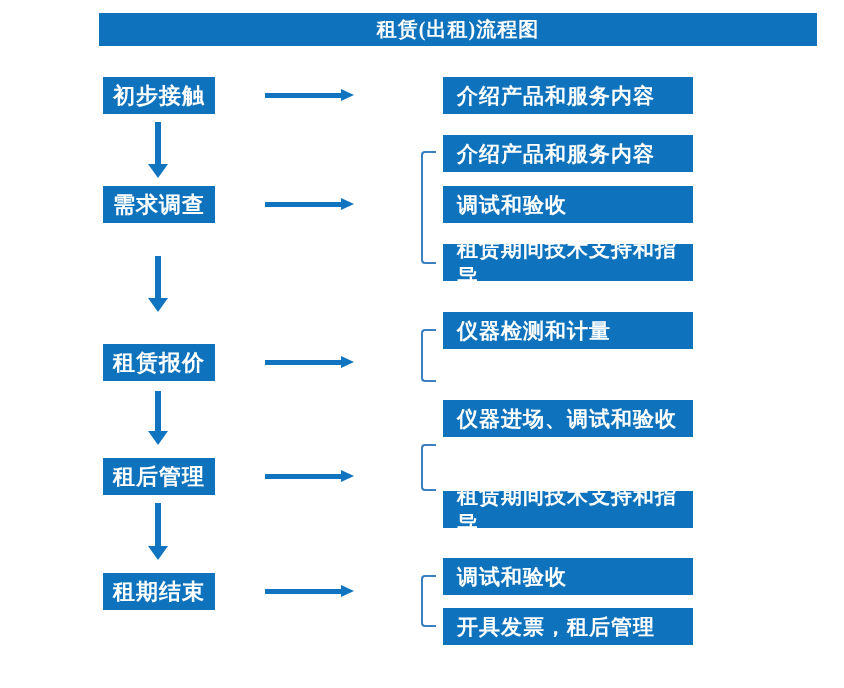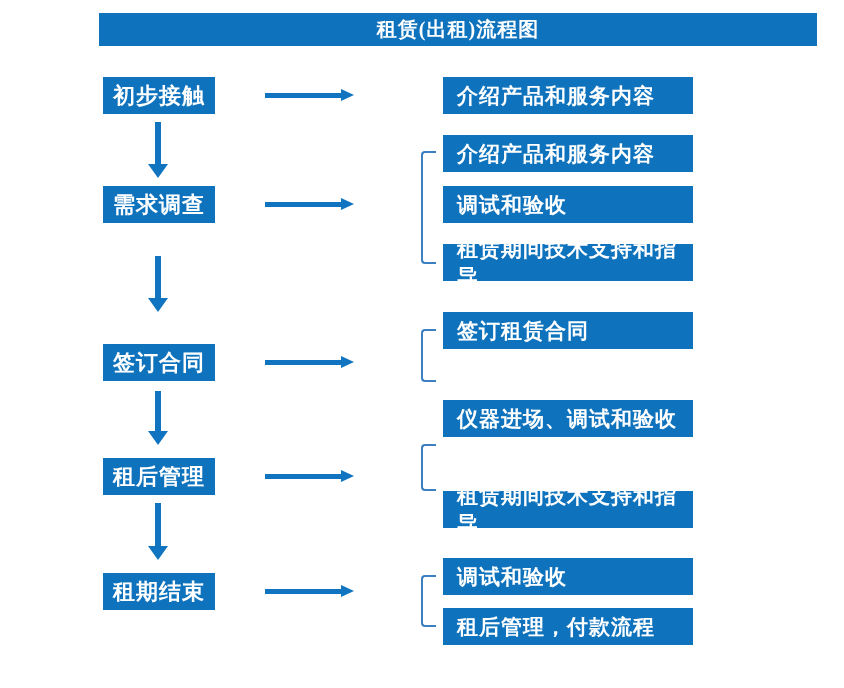--- a/index.html
+++ b/index.html
@@ -99,33 +99,33 @@
 </style>
 </head>
 <body>
 
 <div class="canvas">
 
   <div class="blue-box title-bar">租赁(出租)流程图</div>
 
   <div class="blue-box step-box" style="top:77px">初步接触</div>
   <div class="blue-box step-box" style="top:186px">需求调查</div>
-  <div class="blue-box step-box" style="top:344px">签订合同</div>
+  <div class="blue-box step-box" style="top:344px">租赁报价</div>
   <div class="blue-box step-box" style="top:573px">租期结束</div>
   <div class="blue-box step-box" style="top:458px">租后管理</div>
 
   <div class="blue-box out-box" style="top:77px">介绍产品和服务内容</div>
   <div class="blue-box out-box" style="top:135px">介绍产品和服务内容</div>
   <div class="blue-box out-box" style="top:186px">调试和验收</div>
   <div class="blue-box out-box" style="top:244px">租赁期间技术支持和指导</div>
-  <div class="blue-box out-box" style="top:312px">签订租赁合同</div>
+  <div class="blue-box out-box" style="top:312px">仪器检测和计量</div>
   <div class="blue-box out-box" style="top:400px">仪器进场、调试和验收</div>
   <div class="blue-box out-box" style="top:491px">租赁期间技术支持和指导</div>
   <div class="blue-box out-box" style="top:558px">调试和验收</div>
-  <div class="blue-box out-box" style="top:608px">租后管理，付款流程</div>
+  <div class="blue-box out-box" style="top:608px">开具发票，租后管理</div>
 
   <div class="h-arrow" style="top:89px">
       <div class="shaft"></div>
       <div class="head"></div>
     </div>
   <div class="h-arrow" style="top:198px">
       <div class="shaft"></div>
       <div class="head"></div>
     </div>
   <div class="h-arrow" style="top:356px">

